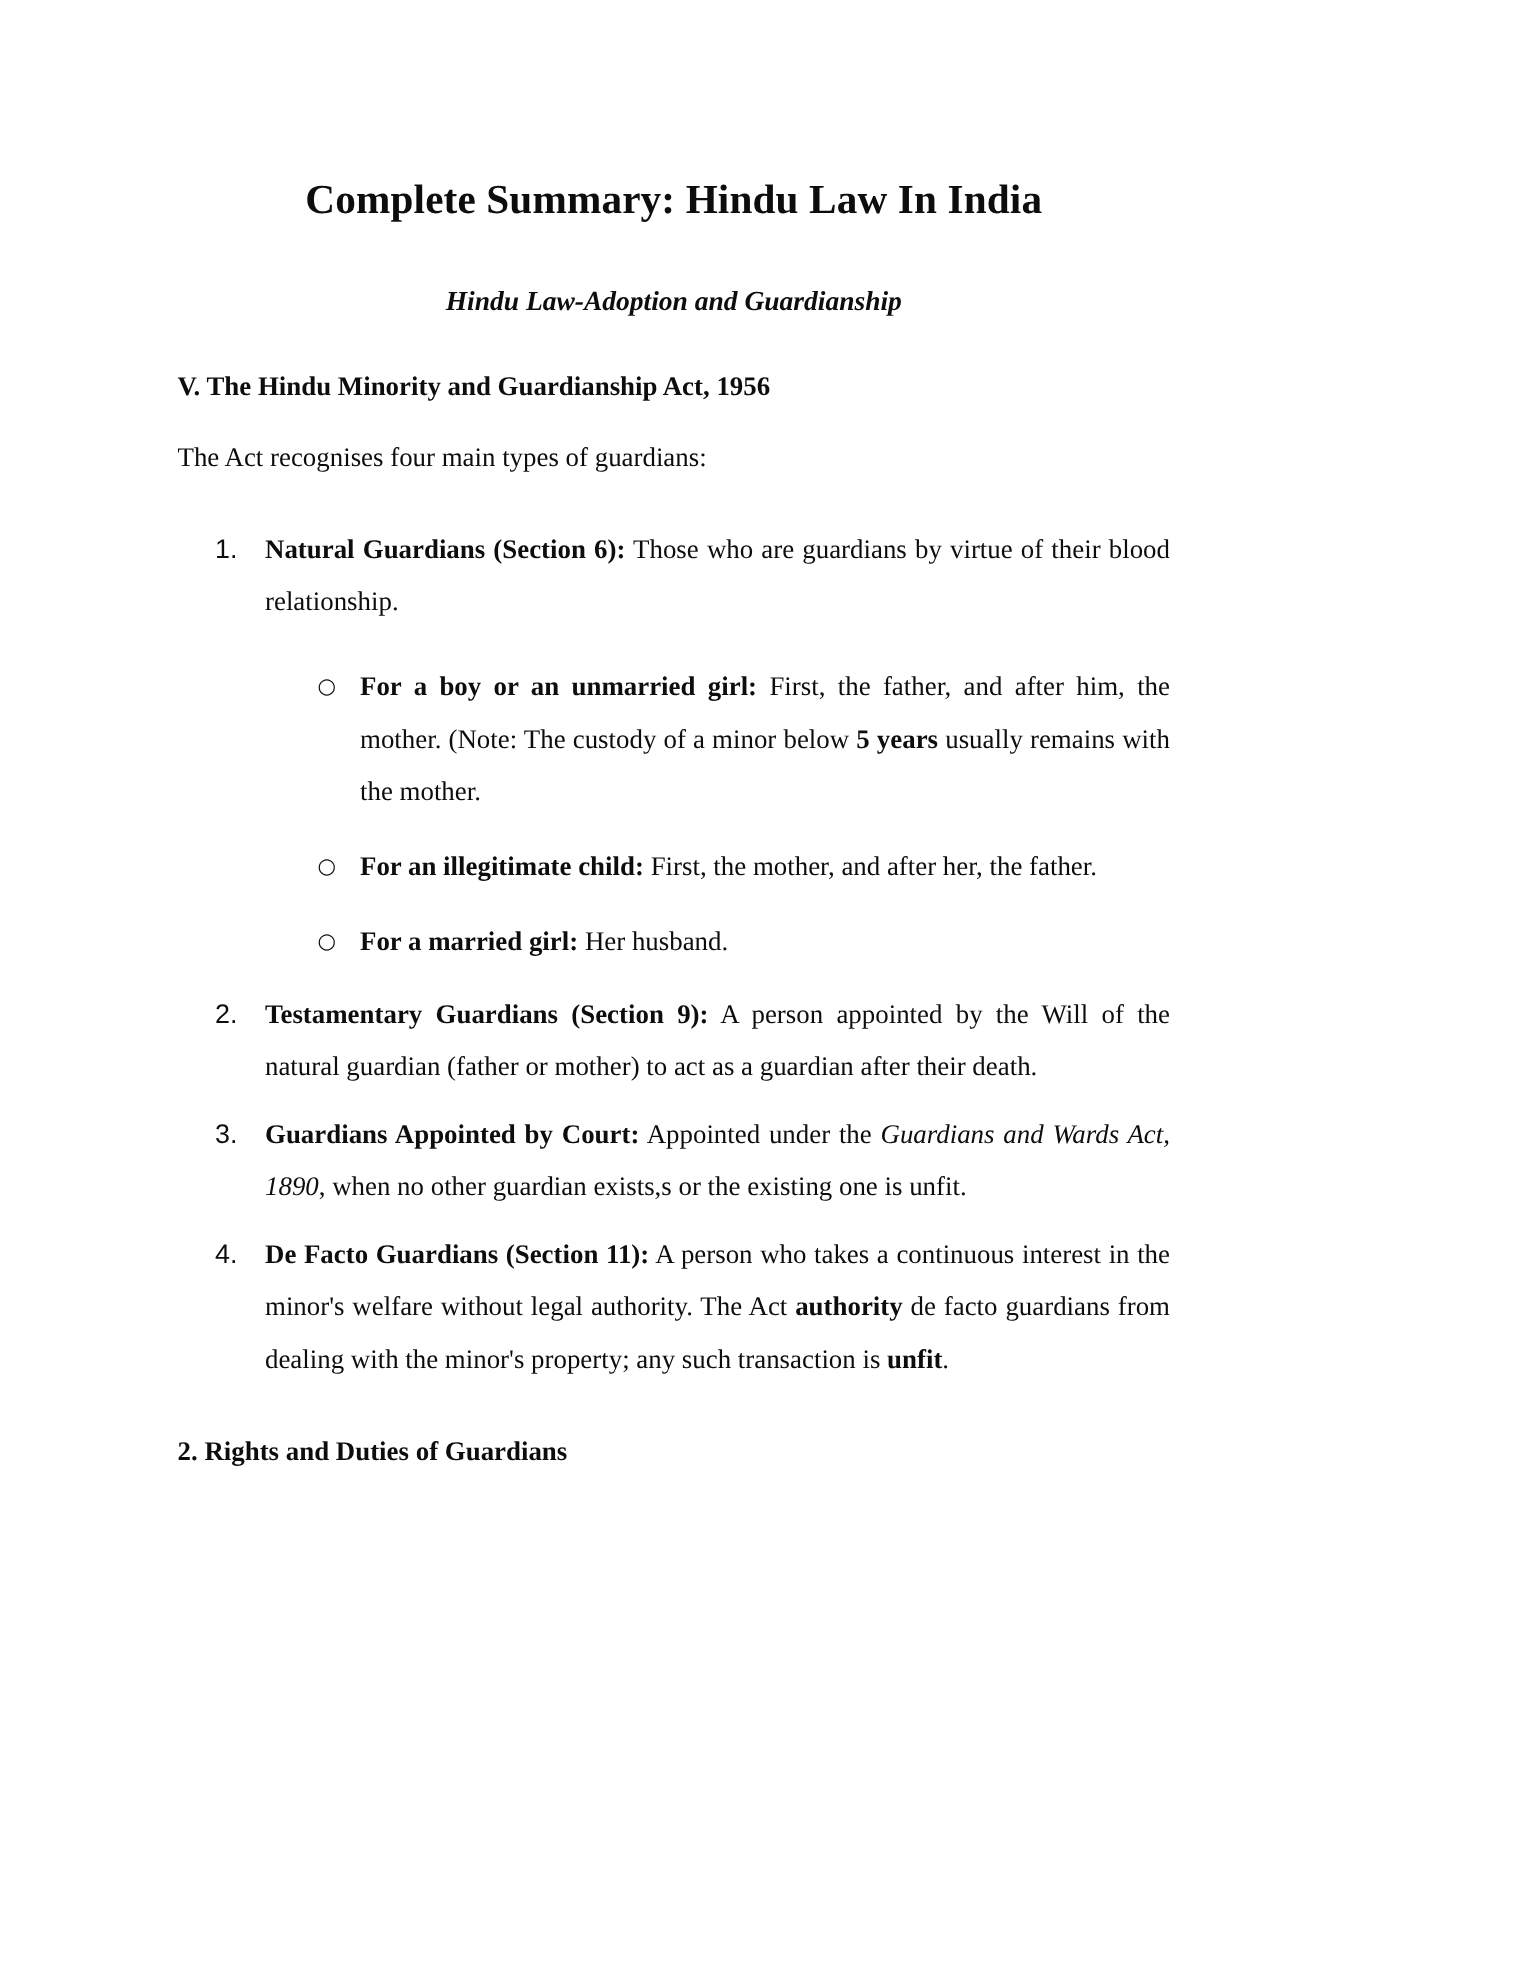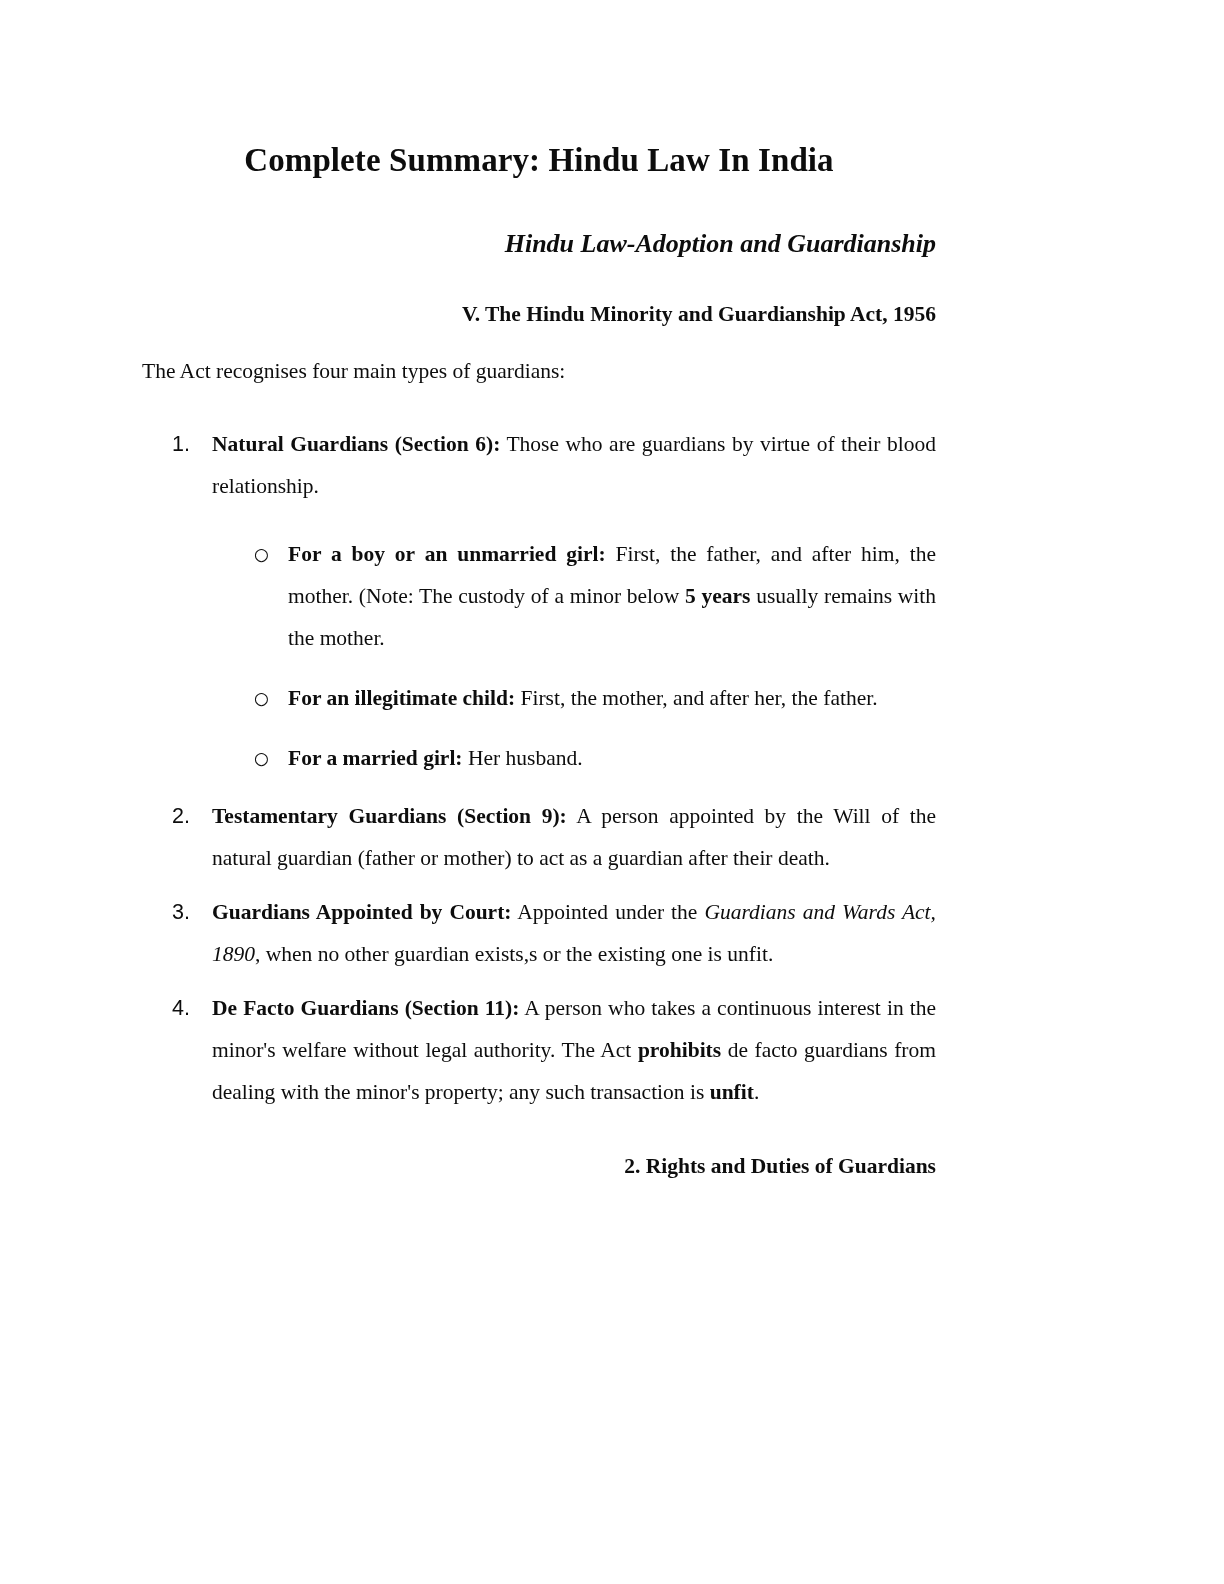--- a/index.html
+++ b/index.html
@@ -25,35 +25,34 @@
   .doc-title {
     text-align: center;
     font-size: 33px;
     font-weight: bold;
     line-height: 1.25;
     margin: 0;
     padding-top: 140px;
     letter-spacing: 0.1px;
   }
   .doc-subtitle {
-    text-align: right;
-    font-size: 26px;
+    text-align: center;
+    font-size: 22px;
     font-weight: bold;
     font-style: italic;
     line-height: 1.3;
     margin: 0;
     padding-top: 46px;
   }
   .section-heading {
     font-size: 21.5px;
     font-weight: bold;
     line-height: 1.35;
     margin: 0;
     padding-top: 39px;
-    text-align: right;
   }
   p.body-text {
     font-size: 21.5px;
     line-height: 42px;
     margin: 0;
     padding-top: 21px;
     text-align: justify;
     text-justify: inter-word;
   }
   ol.num-list {
@@ -155,20 +154,20 @@
       <b>Testamentary Guardians (Section 9):</b><span> A person appointed by the Will of the natural guardian (father or mother) to act as a guardian after their death.</span>
     </li>
 
     <li>
       <span class="marker-num">3.</span>
       <b>Guardians Appointed by Court:</b><span> Appointed under the </span><i>Guardians and Wards Act, 1890</i><span>, when no other guardian exists,s or the existing one is unfit.</span>
     </li>
 
     <li>
       <span class="marker-num">4.</span>
-      <b>De Facto Guardians (Section 11):</b><span> A person who takes a continuous interest in the minor's welfare without legal authority. The Act </span><b>prohibits</b><span> de facto guardians from dealing with the minor's property; any such transaction is </span><b>unfit</b><span>.</span>
+      <b>De Facto Guardians (Section 11):</b><span> A person who takes a continuous interest in the minor's welfare without legal authority. The Act </span><b>authority</b><span> de facto guardians from dealing with the minor's property; any such transaction is </span><b>unfit</b><span>.</span>
     </li>
 
   </ol>
 
   <h3 class="section-heading">2. Rights and Duties of Guardians</h3>
 
 </div>
 
 </body></html>

